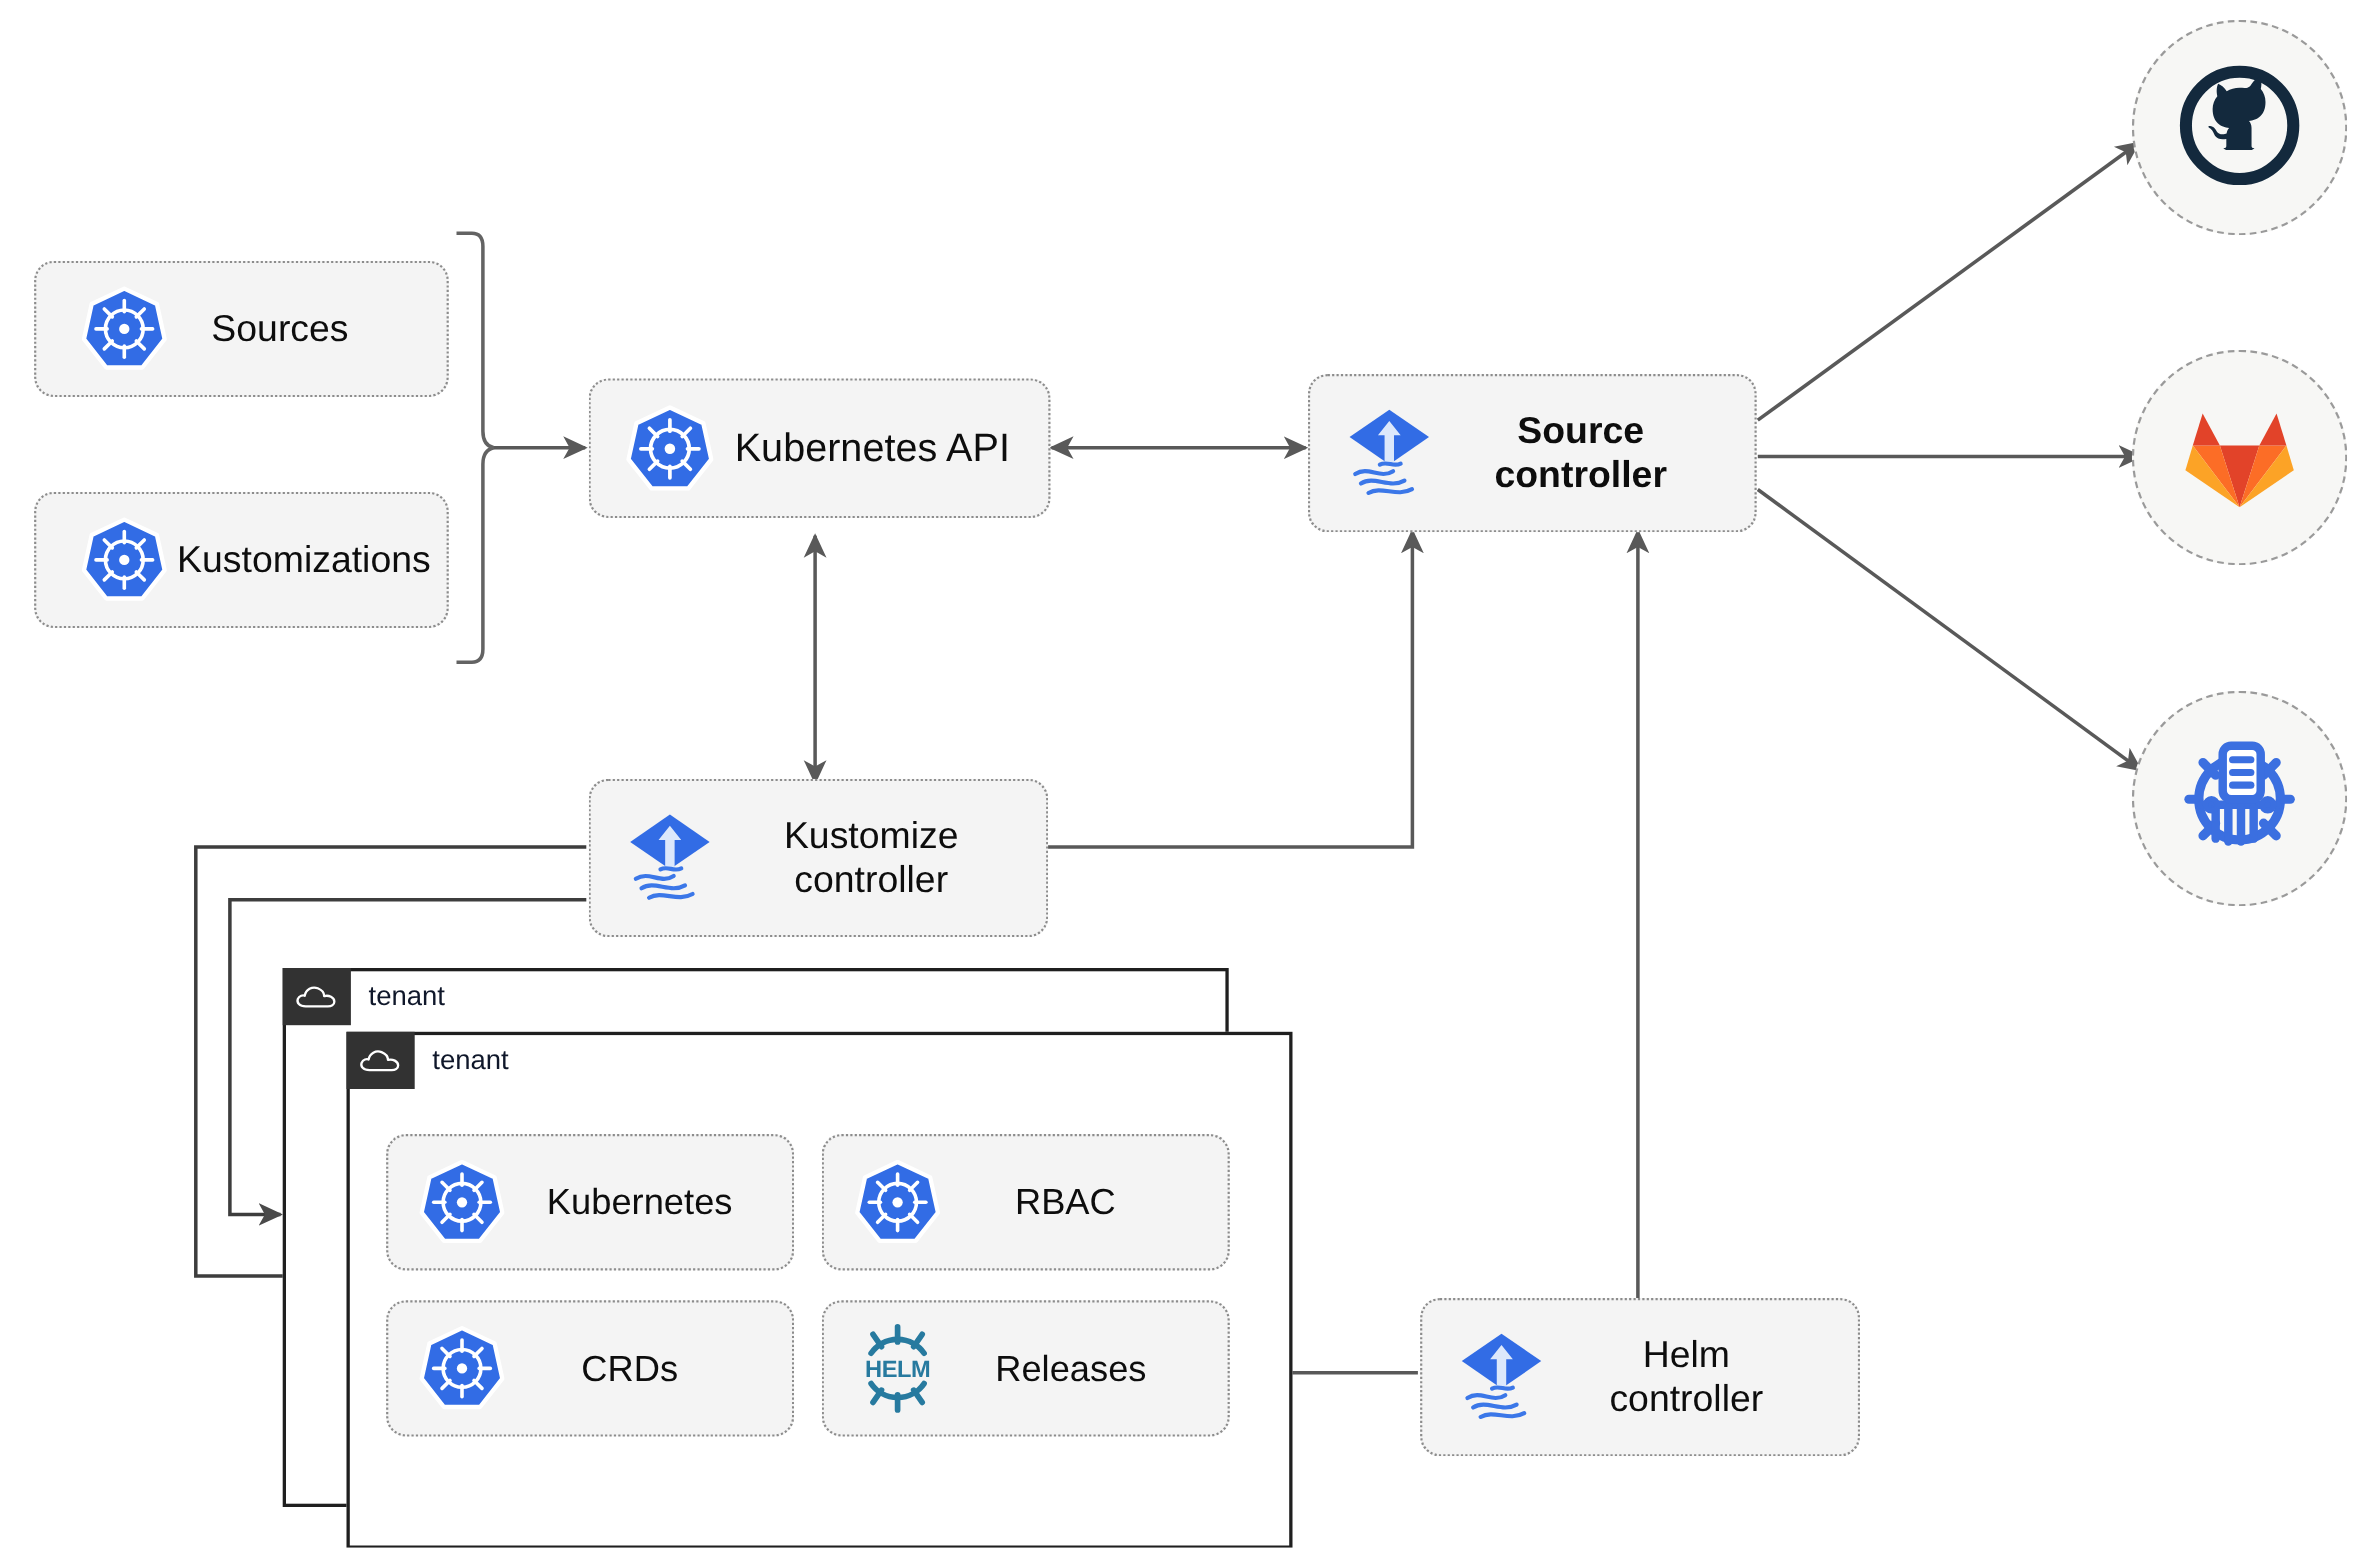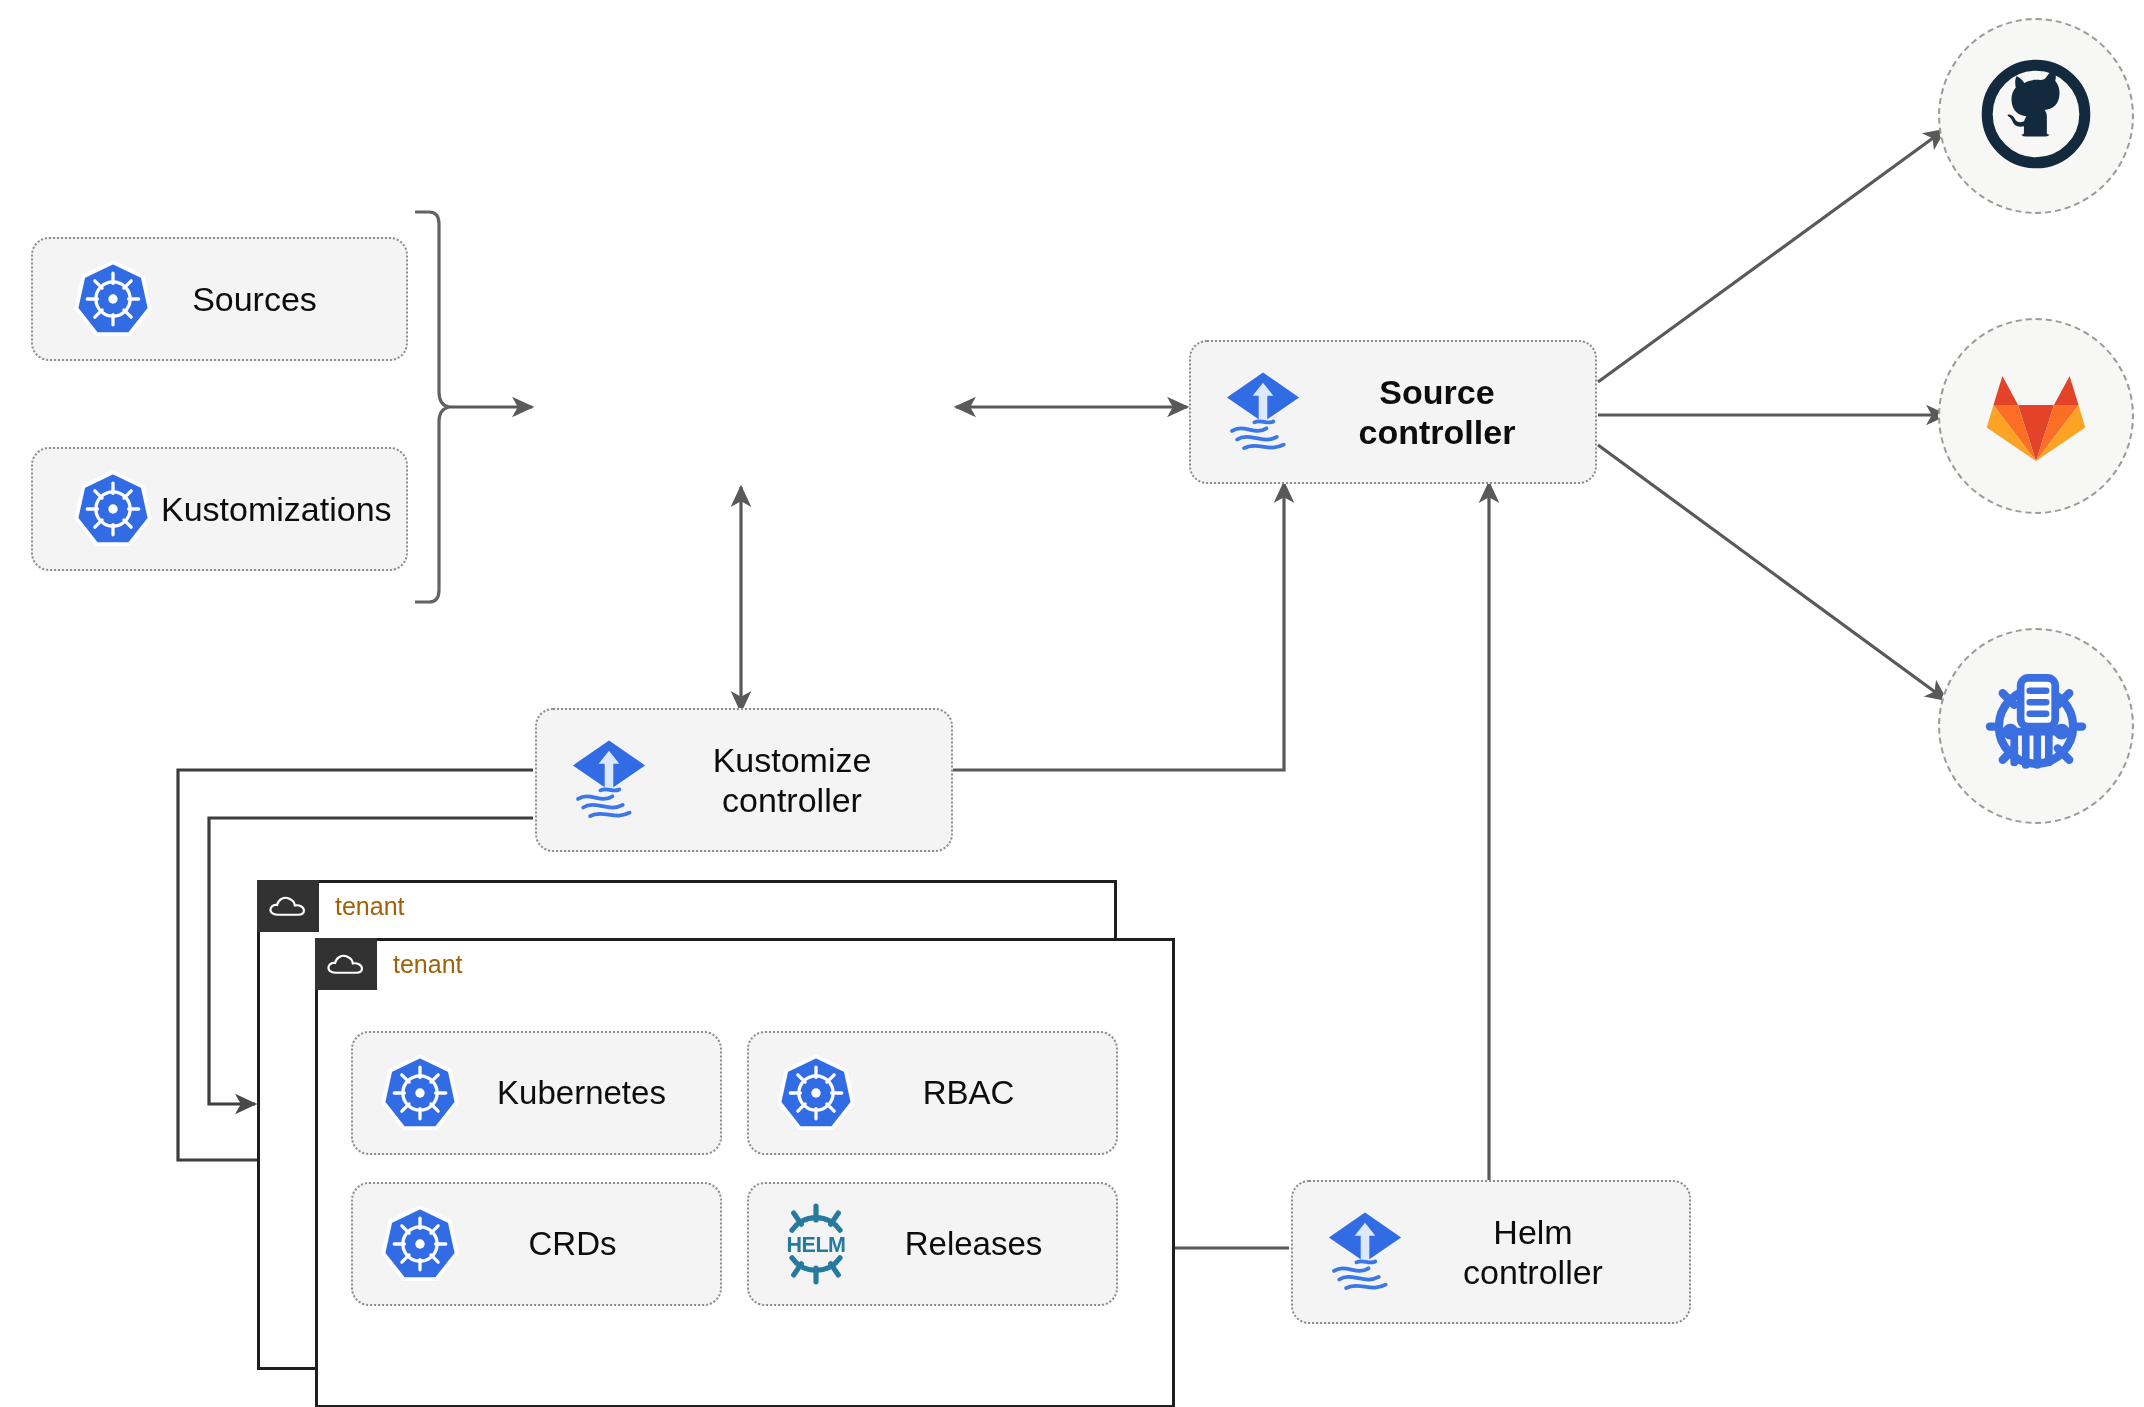--- a/index.html
+++ b/index.html
@@ -50,21 +50,21 @@
   }
   .tenant-chip{
     width:62px;height:52px;
     background:#323232;
     display:flex;align-items:center;justify-content:center;
     flex:0 0 auto;
   }
   .tenant-name{
     margin-left:16px;
     font-size:25px;
-    color:#a16207;
+    color:#0f172a;
     white-space:nowrap;
   }
 
   
   #wires{position:absolute;left:0;top:0;width:2144px;height:1407px;pointer-events:none;}
   .w{fill:none;stroke:#595959;stroke-width:3.2;}
   .wb{fill:none;stroke:#3d3d3d;stroke-width:3.2;}
   .brace{fill:none;stroke:#636363;stroke-width:3.2;}
 </style>
 </head>
@@ -213,20 +213,28 @@
 
   <div class="node" style="left:20px;top:447px;width:377px;height:124px;">
     <span class="ico" style="width:96px;height:96px;margin-left:32px;">
       <svg width="78" height="78">
           <use href="#sym-k8s"></use>
         </svg>
     </span>
     <span class="lbl" style="font-size:34px;padding-right:24px;">Kustomizations</span>
   </div>
 
+  <div class="node" style="left:524px;top:344px;width:420px;height:127px;">
+    <span class="ico" style="width:96px;height:96px;margin-left:24px;">
+      <svg width="80" height="80">
+          <use href="#sym-k8s"></use>
+        </svg>
+    </span>
+    <span class="lbl" style="font-size:36px;padding-right:24px;">Kubernetes API</span>
+  </div>
 
   <div class="node" style="left:1178px;top:340px;width:408px;height:144px;">
     <span class="ico" style="width:92px;height:92px;margin-left:26px;">
       <svg width="86" height="86">
           <use href="#sym-flux"></use>
         </svg>
     </span>
     <span class="lbl" style="font-size:34px;padding-right:30px;font-weight:bold;">Source
 controller</span>
   </div>

